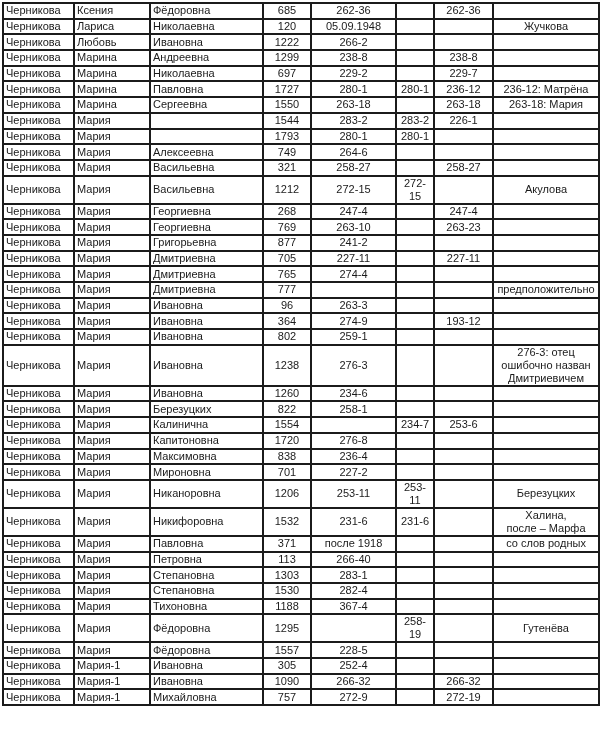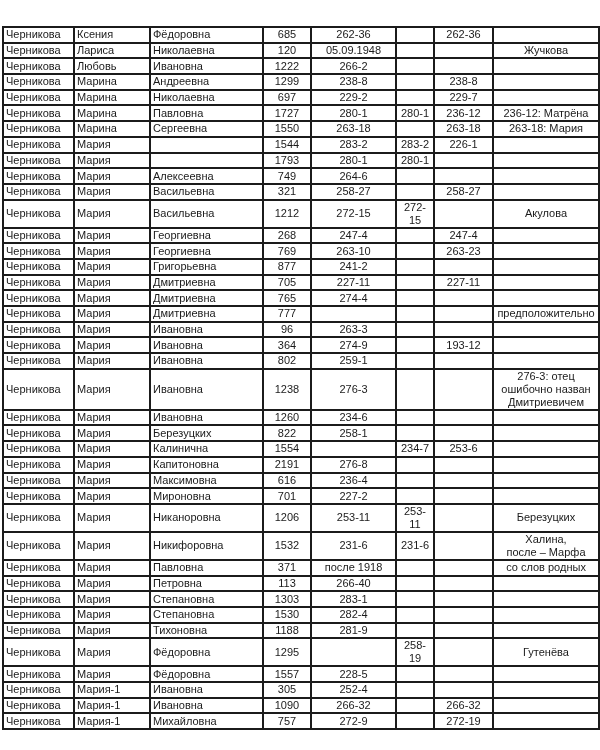--- a/index.html
+++ b/index.html
@@ -13,21 +13,20 @@
     overflow: hidden;
     font-family: "Liberation Sans", sans-serif;
   }
   .sheet {
     padding: 2px 2px 0 2px;
   }
   table.gen-table {
     border-collapse: collapse;
     table-layout: fixed;
     width: 596px;
-    margin-top: 24px;
   }
   table.gen-table td {
     border: 2px solid #1b1b1b;
     font-size: 11px;
     line-height: 13px;
     color: #1a1a1a;
     vertical-align: middle;
     padding: 0 2px;
     overflow: hidden;
     white-space: pre-line;
@@ -308,31 +307,31 @@
           <td class="center">1554</td>
           <td class="center"></td>
           <td class="center">234-7</td>
           <td class="center">253-6</td>
           <td class="center"></td>
         </tr>
         <tr>
           <td class="left">Черникова</td>
           <td class="left">Мария</td>
           <td class="left">Капитоновна</td>
-          <td class="center">2191</td>
+          <td class="center">1720</td>
           <td class="center">276-8</td>
           <td class="center"></td>
           <td class="center"></td>
           <td class="center"></td>
         </tr>
         <tr>
           <td class="left">Черникова</td>
           <td class="left">Мария</td>
           <td class="left">Максимовна</td>
-          <td class="center">616</td>
+          <td class="center">838</td>
           <td class="center">236-4</td>
           <td class="center"></td>
           <td class="center"></td>
           <td class="center"></td>
         </tr>
         <tr>
           <td class="left">Черникова</td>
           <td class="left">Мария</td>
           <td class="left">Мироновна</td>
           <td class="center">701</td>
@@ -400,21 +399,21 @@
           <td class="center">282-4</td>
           <td class="center"></td>
           <td class="center"></td>
           <td class="center"></td>
         </tr>
         <tr>
           <td class="left">Черникова</td>
           <td class="left">Мария</td>
           <td class="left">Тихоновна</td>
           <td class="center">1188</td>
-          <td class="center">281-9</td>
+          <td class="center">367-4</td>
           <td class="center"></td>
           <td class="center"></td>
           <td class="center"></td>
         </tr>
         <tr>
           <td class="left">Черникова</td>
           <td class="left">Мария</td>
           <td class="left">Фёдоровна</td>
           <td class="center">1295</td>
           <td class="center"></td>

